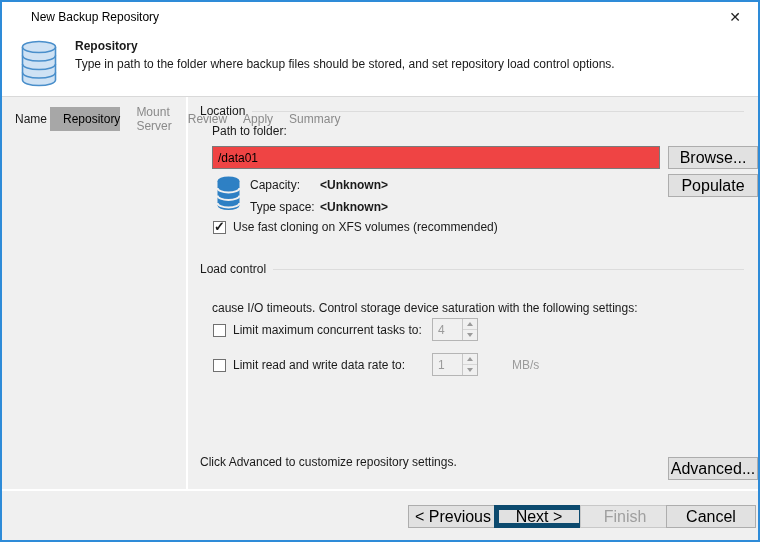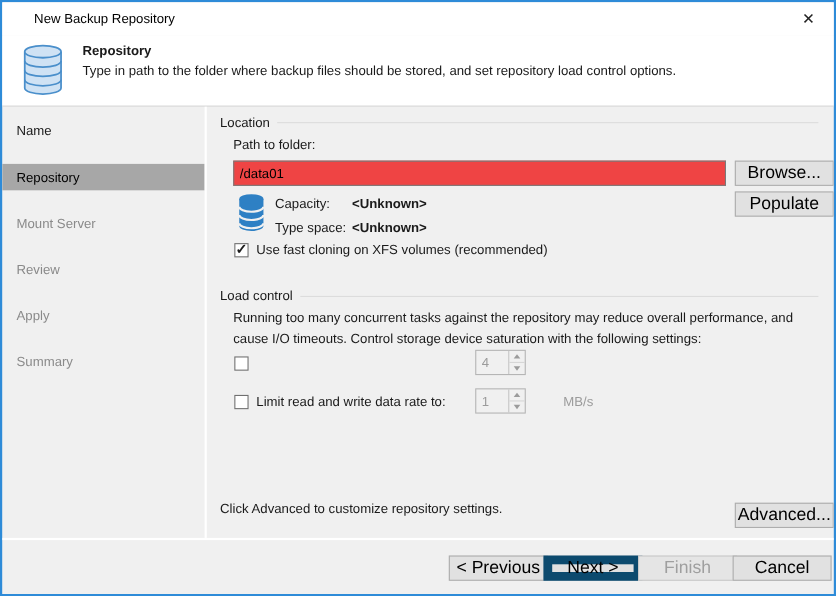--- a/index.html
+++ b/index.html
@@ -20,40 +20,40 @@
 
   
   .header { position:absolute; left:0; top:30px; width:756px; height:64px; background:#ffffff; }
   .header-icon { position:absolute; left:18px; top:8px; }
   .header-title { position:absolute; left:73px; top:7px; font-weight:bold; }
   .header-desc { position:absolute; left:73px; top:25px; color:#1a1a1a; }
   .header-divider { position:absolute; left:0; top:94px; width:756px; height:1px; background:#d9d9d9; }
 
   
   .sidebar { position:absolute; left:0; top:105px; width:184px;
-    display:flex; flex-direction:column; gap:18px; }
+    display:flex; flex-direction:row; gap:3px; }
   .side-item { height:24px; display:flex; align-items:center; padding-left:13px; cursor:pointer; }
   .side-item.done { color:#1a1a1a; }
   .side-item.active { color:#000; background:#a7a7a7; }
   .side-item.pending { color:#8a8a8a; }
   .v-divider { position:absolute; left:184px; top:95px; width:2px; height:392px; background:#ffffff; }
 
   
   .group-header { position:absolute; left:198px; right:14px; display:flex; align-items:center; gap:7px; }
   .group-header .rule { flex:1; height:1px; background:#dcdcdc; }
 
   
   .label { position:absolute; white-space:nowrap; }
   .text-input { position:absolute; left:210px; top:144px; width:448px; height:23px;
     border:1px solid #7a7a7a; background:#ef4444; padding:0 5px;
     font-family:"Liberation Sans", sans-serif; font-size:12px; color:#000; }
   .btn { position:absolute; width:90px; height:23px; background:#e1e1e1; border:1px solid #adadad;
     font-family:"Liberation Sans", sans-serif; font-size:16px; color:#000; cursor:pointer;
     display:flex; align-items:center; justify-content:center; }
-  .btn.default { border:8px solid #0c4a6e; }
+  .btn.default { border:5px solid #0c4a6e; }
   .btn.disabled { color:#9f9f9f; border-color:#c8c8c8; background:#e5e5e5; cursor:default; }
 
   .checkbox { position:absolute; width:13px; height:13px; background:#fff; border:1px solid #707070; }
   .checkbox.checked::after { content:"✓"; position:absolute; left:0px; top:-3px;
     font-size:13px; font-weight:bold; color:#1c1c1c; }
 
   .spinner { position:absolute; width:46px; height:23px; border:1px solid #b5b5b5; background:#f0f0f0;
     display:flex; }
   .spinner .value { flex:1; color:#9b9b9b; padding:4px 0 0 5px; }
   .spinner .arrows { width:15px; border-left:1px solid #c6c6c6; display:flex; flex-direction:column; }
@@ -129,24 +129,24 @@
   <div class="label" style="left:248px; top:198px;">Type space:</div>
   <div class="label bold" style="left:318px; top:198px;">&lt;Unknown&gt;</div>
 
   <div class="checkbox checked" style="left:211px; top:219px;"></div>
   <div class="label" style="left:231px; top:218px;">Use fast cloning on XFS volumes (recommended)</div>
 
   <div class="group-header" style="top:260px;">
     <span>Load control</span>
     <span class="rule"></span>
   </div>
-  <div class="label" style="left:210px; top:280px;">Running too many concurrent tasks against the repository may reduce overall performance, and</div>
   <div class="label" style="left:210px; top:299px;">cause I/O timeouts. Control storage device saturation with the following settings:</div>
 
   <div class="checkbox" style="left:211px; top:322px;"></div>
+  <div class="label" style="left:231px; top:321px;">Limit maximum concurrent tasks to:</div>
   <div class="spinner" style="left:430px; top:316px;">
     <span class="value">4</span>
     <span class="arrows">
       <span class="arrow up"></span>
       <span class="arrow-sep"></span>
       <span class="arrow down"></span>
     </span>
   </div>
 
   <div class="checkbox" style="left:211px; top:357px;"></div>

